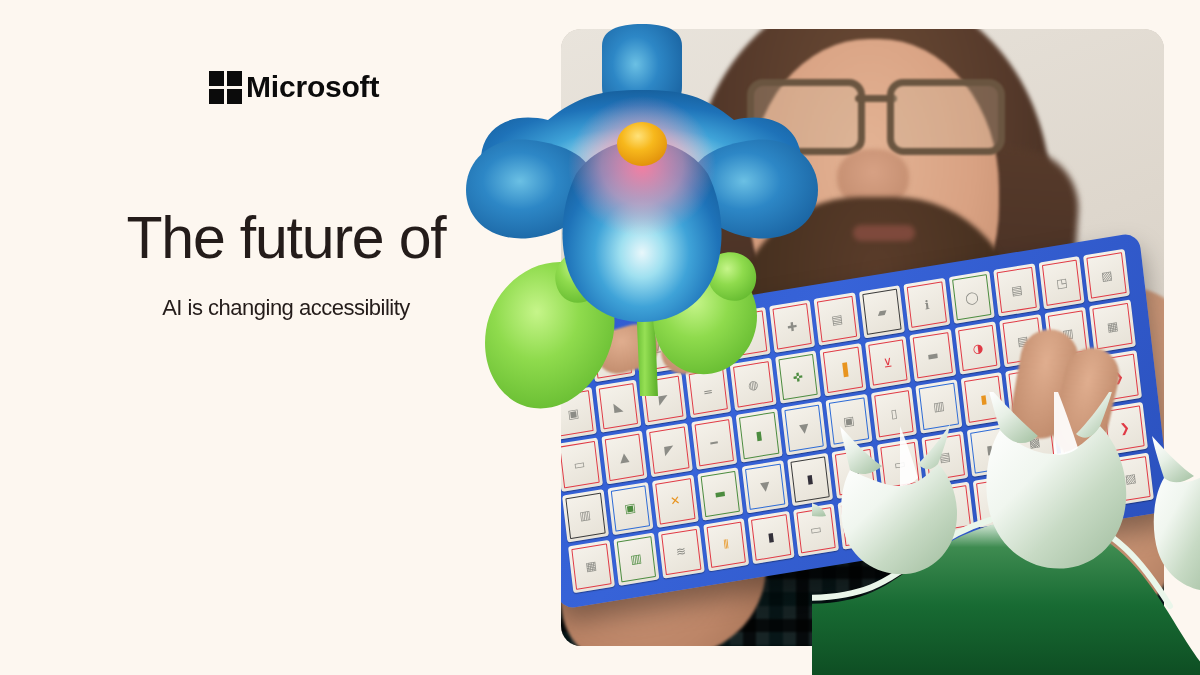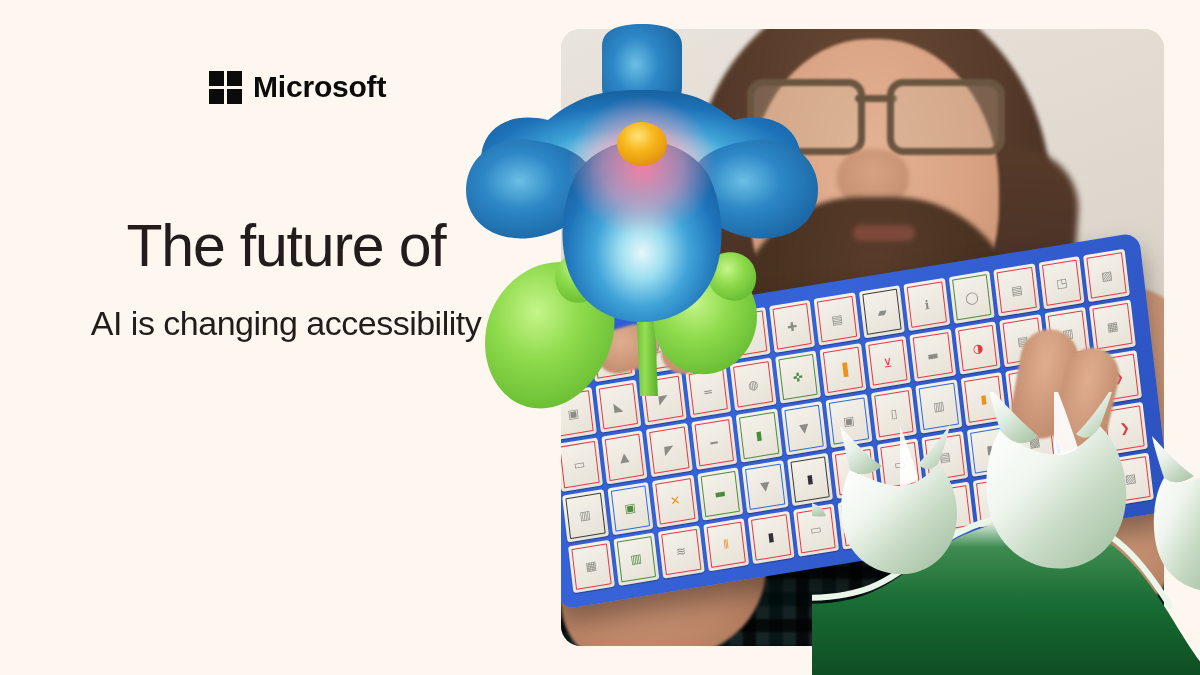--- a/index.html
+++ b/index.html
@@ -20,21 +20,21 @@
     overflow: hidden;
   }
 
   
   .brand {
     position: absolute;
     left: 209px;
     top: 69px;
     display: flex;
     align-items: center;
-    gap: 11px;
+    gap: 4px;
     height: 36px;
   }
   .ms-logo {
     width: 33px;
     height: 33px;
     display: grid;
     grid-template-columns: 1fr 1fr;
     grid-template-rows: 1fr 1fr;
     gap: 3px;
   }
@@ -53,31 +53,31 @@
 
   
   .copy {
     position: absolute;
     left: 40px;
     top: 205px;
     width: 492px;
     text-align: center;
   }
   .headline {
-    margin: 8px;
+    margin: 0;
     font-size: 59px;
     line-height: 1.15;
     font-weight: 400;
     letter-spacing: -1.2px;
     color: #241C1A;
   }
   .headline .hl-line { display: block; }
   .subhead {
     margin: 22px 0 0 0;
-    font-size: 34px;
+    font-size: 22px;
     line-height: 1.2;
     font-weight: 400;
     letter-spacing: -0.5px;
     color: #241C1A;
   }
 
   
   .photo-card {
     position: absolute;
     left: 561px;

